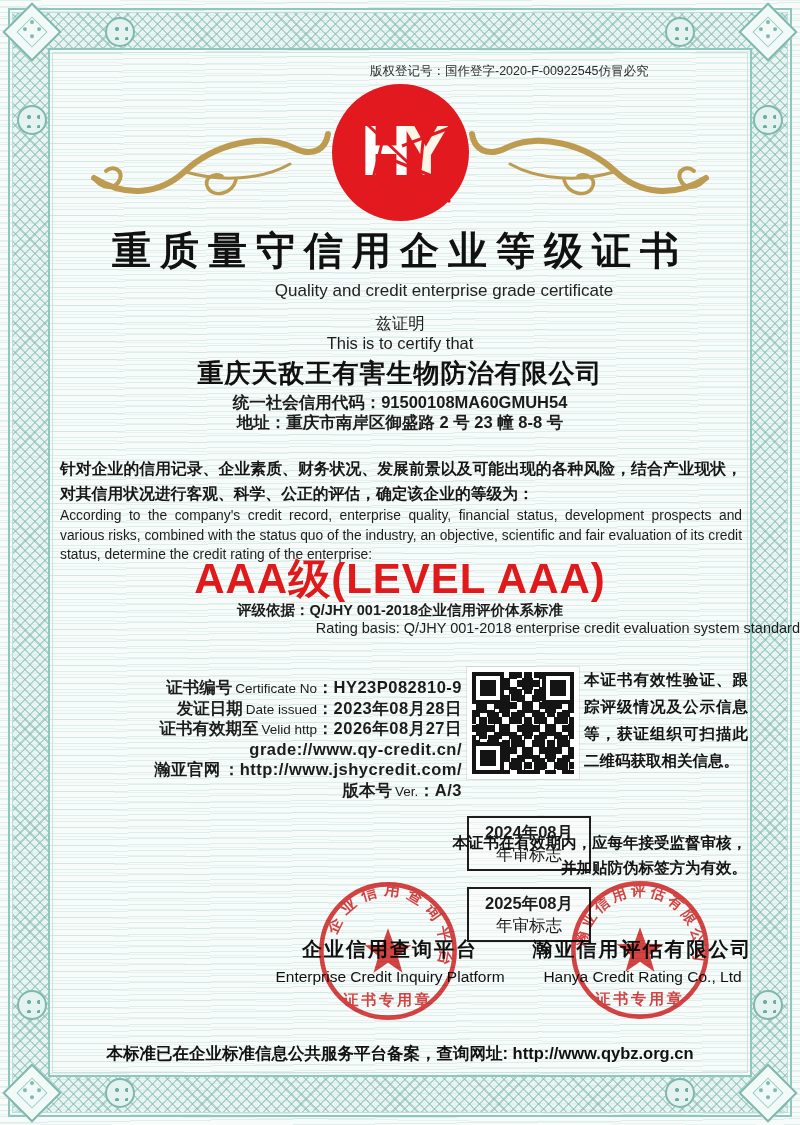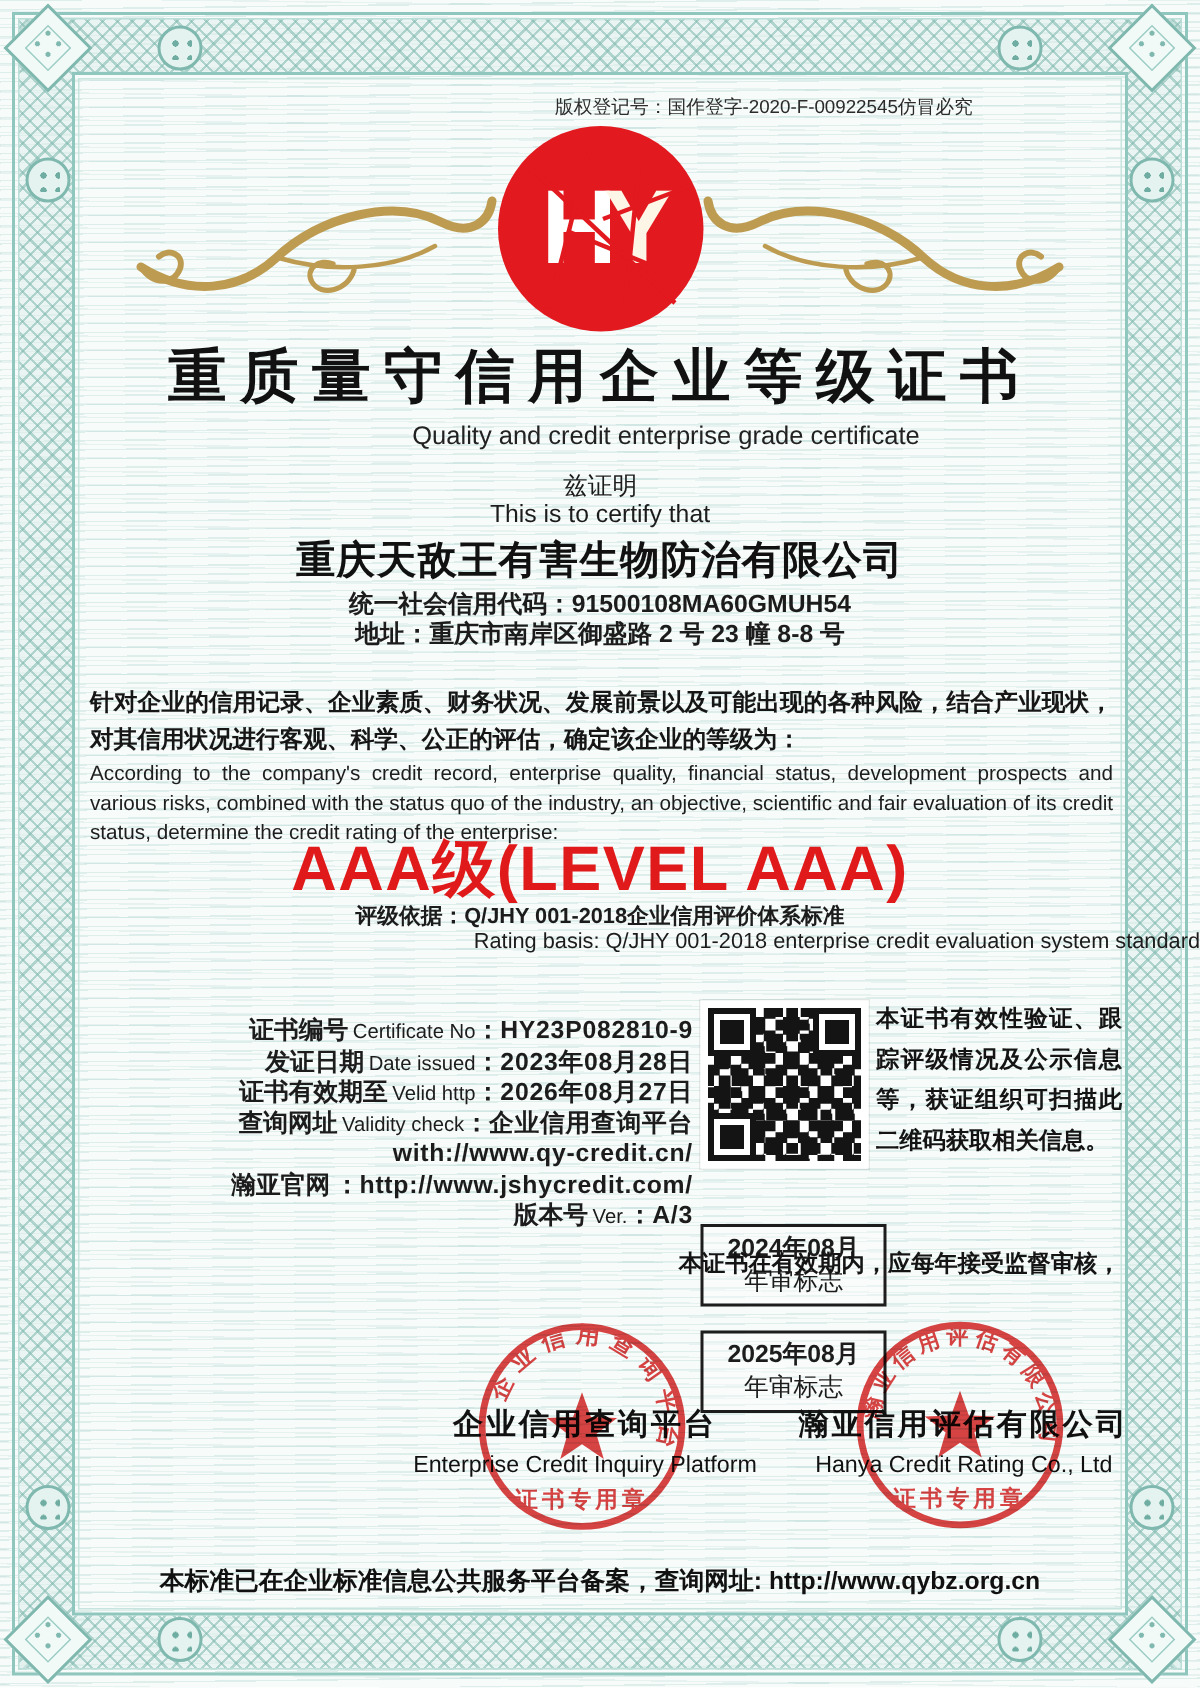--- a/index.html
+++ b/index.html
@@ -174,22 +174,21 @@
   <div class="para-cn">针对企业的信用记录、企业素质、财务状况、发展前景以及可能出现的各种风险，结合产业现状，对其信用状况进行客观、科学、公正的评估，确定该企业的等级为：</div>
   <div class="para-en">According to the company's credit record, enterprise quality, financial status, development prospects and various risks, combined with the status quo of the industry, an objective, scientific and fair evaluation of its credit status, determine the credit rating of the enterprise:</div>
   <div class="grade">AAA级(LEVEL AAA)</div>
   <div class="basis-cn">评级依据：Q/JHY 001-2018企业信用评价体系标准</div>
   <div class="basis-en">Rating basis: Q/JHY 001-2018 enterprise credit evaluation system standard</div>
 
   <div class="details">
     <div class="drow"><span class="dcn">证书编号</span><span class="den">Certificate No</span><span class="dsep">：</span><span class="dval">HY23P082810-9</span></div>
     <div class="drow"><span class="dcn">发证日期</span><span class="den">Date issued</span><span class="dsep">：</span><span class="dval">2023年08月28日</span></div>
     <div class="drow"><span class="dcn">证书有效期至</span><span class="den">Velid http</span><span class="dsep">：</span><span class="dval">2026年08月27日</span></div>
-    <div class="drow"><span class="dcn">查询网址</span><span class="den">Validity check</span><span class="dsep">：</span><span class="dval">企业信用查询平台</span></div>
-    <div class="drow"><span class="dcn"></span><span class="den"></span><span class="dsep"></span><span class="dval">with://www.qy-credit.cn/</span></div>
+    <div class="drow"><span class="dcn"></span><span class="den"></span><span class="dsep"></span><span class="dval">grade://www.qy-credit.cn/</span></div>
     <div class="drow"><span class="dcn">瀚亚官网</span><span class="den"></span><span class="dsep">：</span><span class="dval">http://www.jshycredit.com/</span></div>
     <div class="drow"><span class="dcn">版本号</span><span class="den">Ver.</span><span class="dsep">：</span><span class="dval">A/3</span></div>
   </div>
 
   <div class="qr">
     <div class="qr-pattern"></div>
     <div class="finder f-tl"></div>
     <div class="finder f-tr"></div>
     <div class="finder f-bl"></div>
   </div>
@@ -200,20 +199,21 @@
       <div class="l1">2024年08月</div>
       <div class="l2">年审标志</div>
     </div>
     <div class="ybox">
       <div class="l1">2025年08月</div>
       <div class="l2">年审标志</div>
     </div>
   </div>
   <div class="vnote">
     <div>本证书在有效期内，应每年接受监督审核，</div>
+    <div>并加贴防伪标签方为有效。</div>
   </div>
 
   <div class="issuer issuer-l">
     <div class="icn">企业信用查询平台</div>
     <div class="ien">Enterprise Credit Inquiry Platform</div>
   </div>
   <div class="issuer issuer-r">
     <div class="icn">瀚亚信用评估有限公司</div>
     <div class="ien">Hanya Credit Rating Co., Ltd</div>
   </div>

